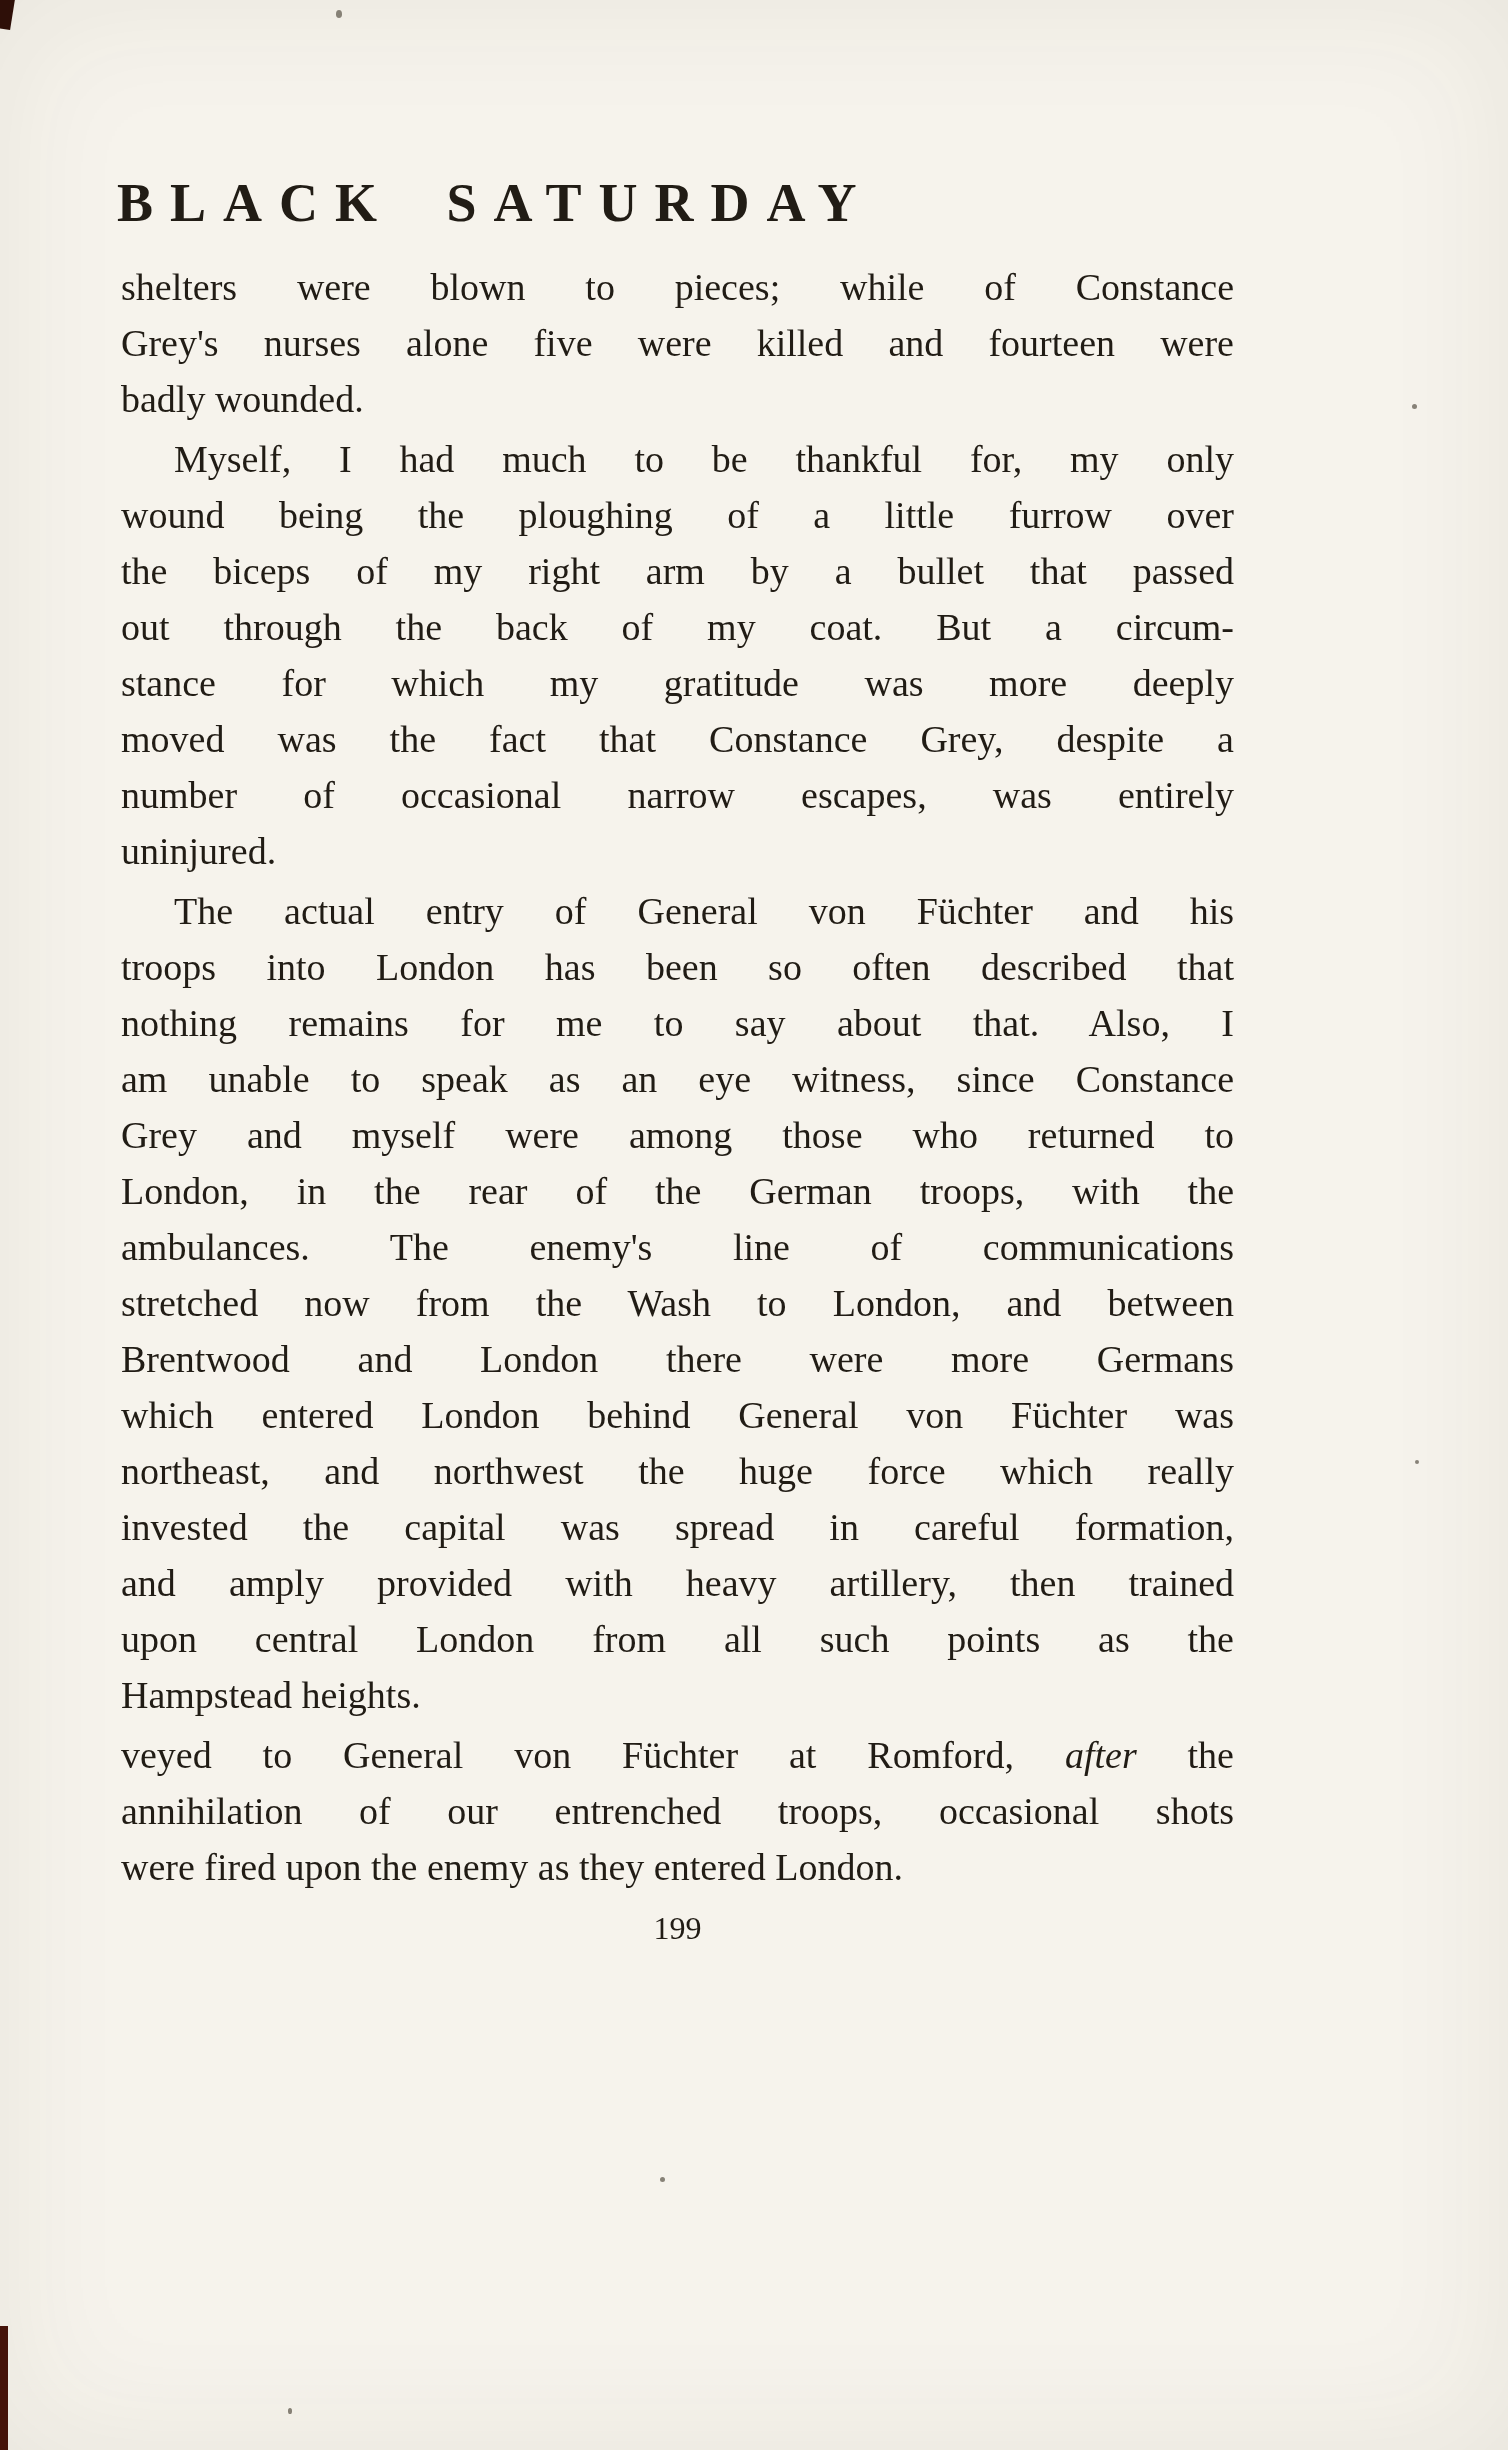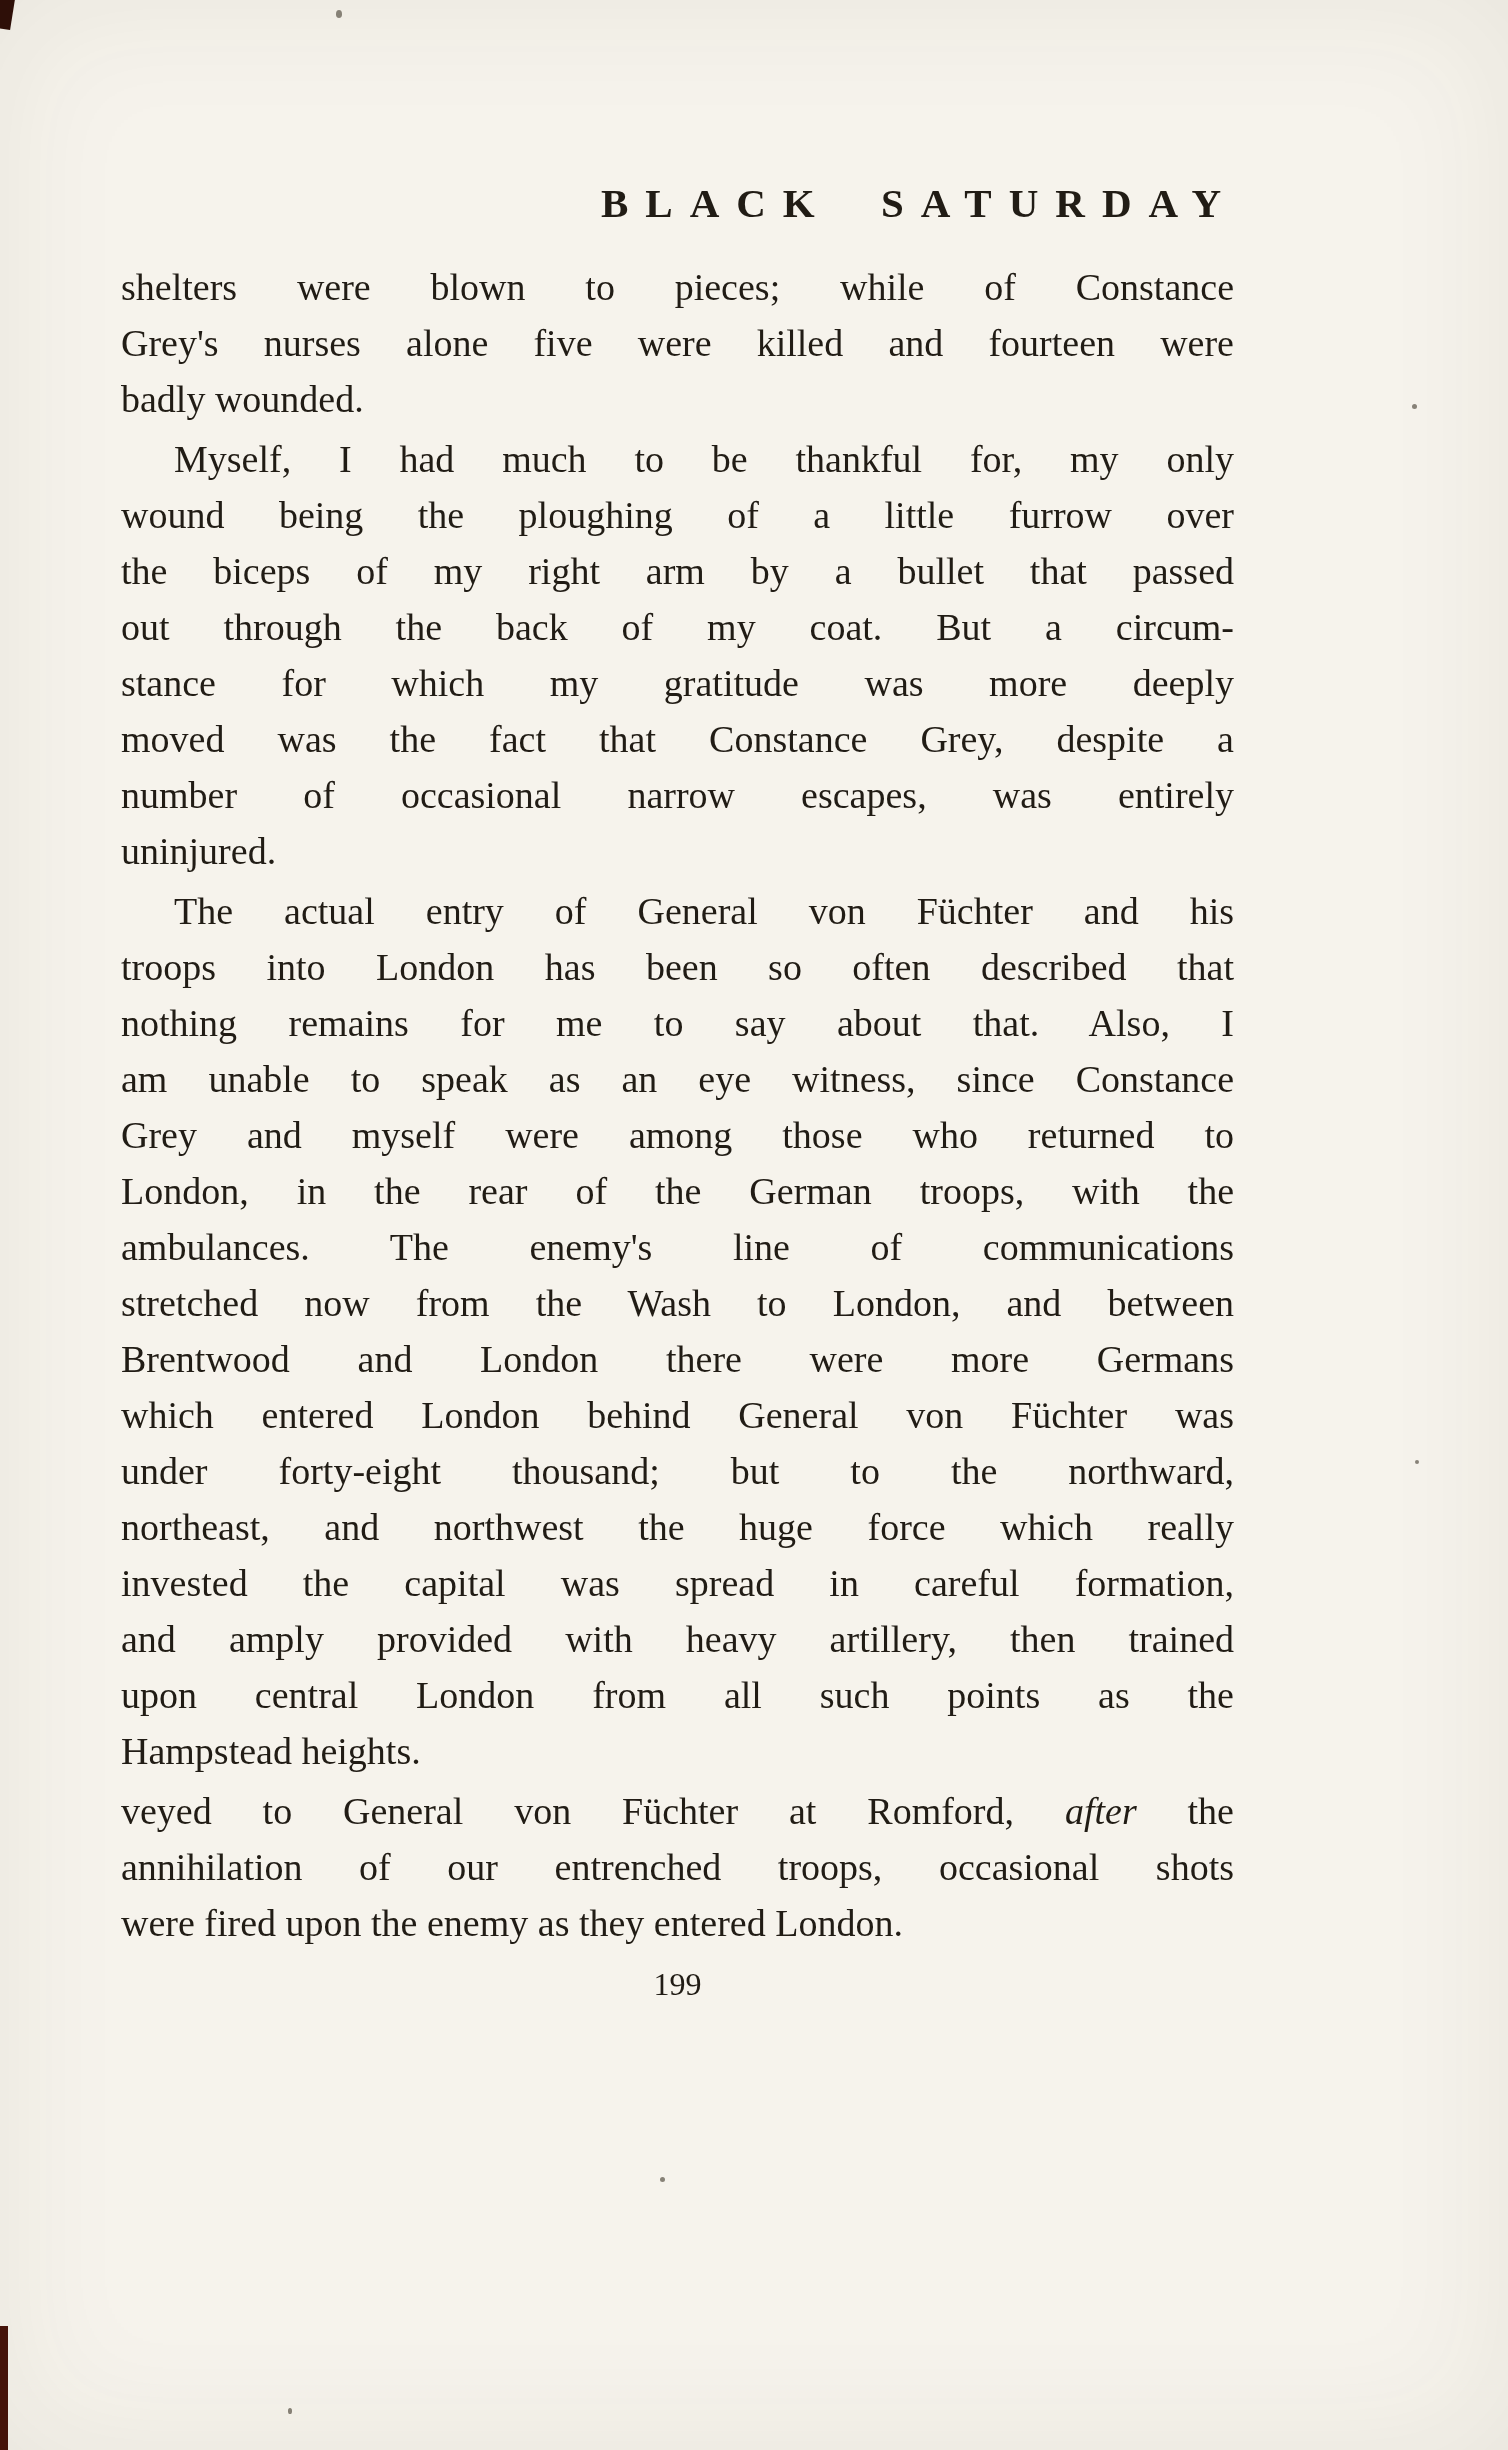--- a/index.html
+++ b/index.html
@@ -18,26 +18,26 @@
     color: var(--ink, #211c15);
     box-shadow: inset 0 0 136px rgba(60,50,30,0.07);
   }
   .content {
     position: absolute;
     left: 117px;
     top: 180px;
     width: 1121px;
   }
   .title {
-    font-size: 41px;
+    font-size: 54px;
     font-weight: 700;
     line-height: 47px;
     letter-spacing: 17px;
     word-spacing: 22px;
-    text-align: right;
+    text-align: left;
     white-space: nowrap;
   }
   .body { margin-top: 32px; }
   .paragraph { margin: 4px; }
   .line {
     font-size: 38px;
     line-height: 56px;
     text-align: justify;
     text-align-last: justify;
     -moz-text-align-last: justify;
@@ -97,21 +97,20 @@
           <div class="line indent">The actual entry of General von Füchter and his</div>
           <div class="line">troops into London has been so often described that</div>
           <div class="line">nothing remains for me to say about that. Also, I</div>
           <div class="line">am unable to speak as an eye witness, since Constance</div>
           <div class="line">Grey and myself were among those who returned to</div>
           <div class="line">London, in the rear of the German troops, with the</div>
           <div class="line">ambulances. The enemy's line of communications</div>
           <div class="line">stretched now from the Wash to London, and between</div>
           <div class="line">Brentwood and London there were more Germans</div>
           <div class="line">which entered London behind General von Füchter was</div>
-          <div class="line">under forty-eight thousand; but to the northward,</div>
           <div class="line">northeast, and northwest the huge force which really</div>
           <div class="line">invested the capital was spread in careful formation,</div>
           <div class="line">and amply provided with heavy artillery, then trained</div>
           <div class="line">upon central London from all such points as the</div>
           <div class="line last">Hampstead heights.</div>
         </div>
         <div class="paragraph">
           <div class="line">veyed to General von Füchter at Romford, <i>after</i> the</div>
           <div class="line">annihilation of our entrenched troops, occasional shots</div>
           <div class="line last">were fired upon the enemy as they entered London.</div>

